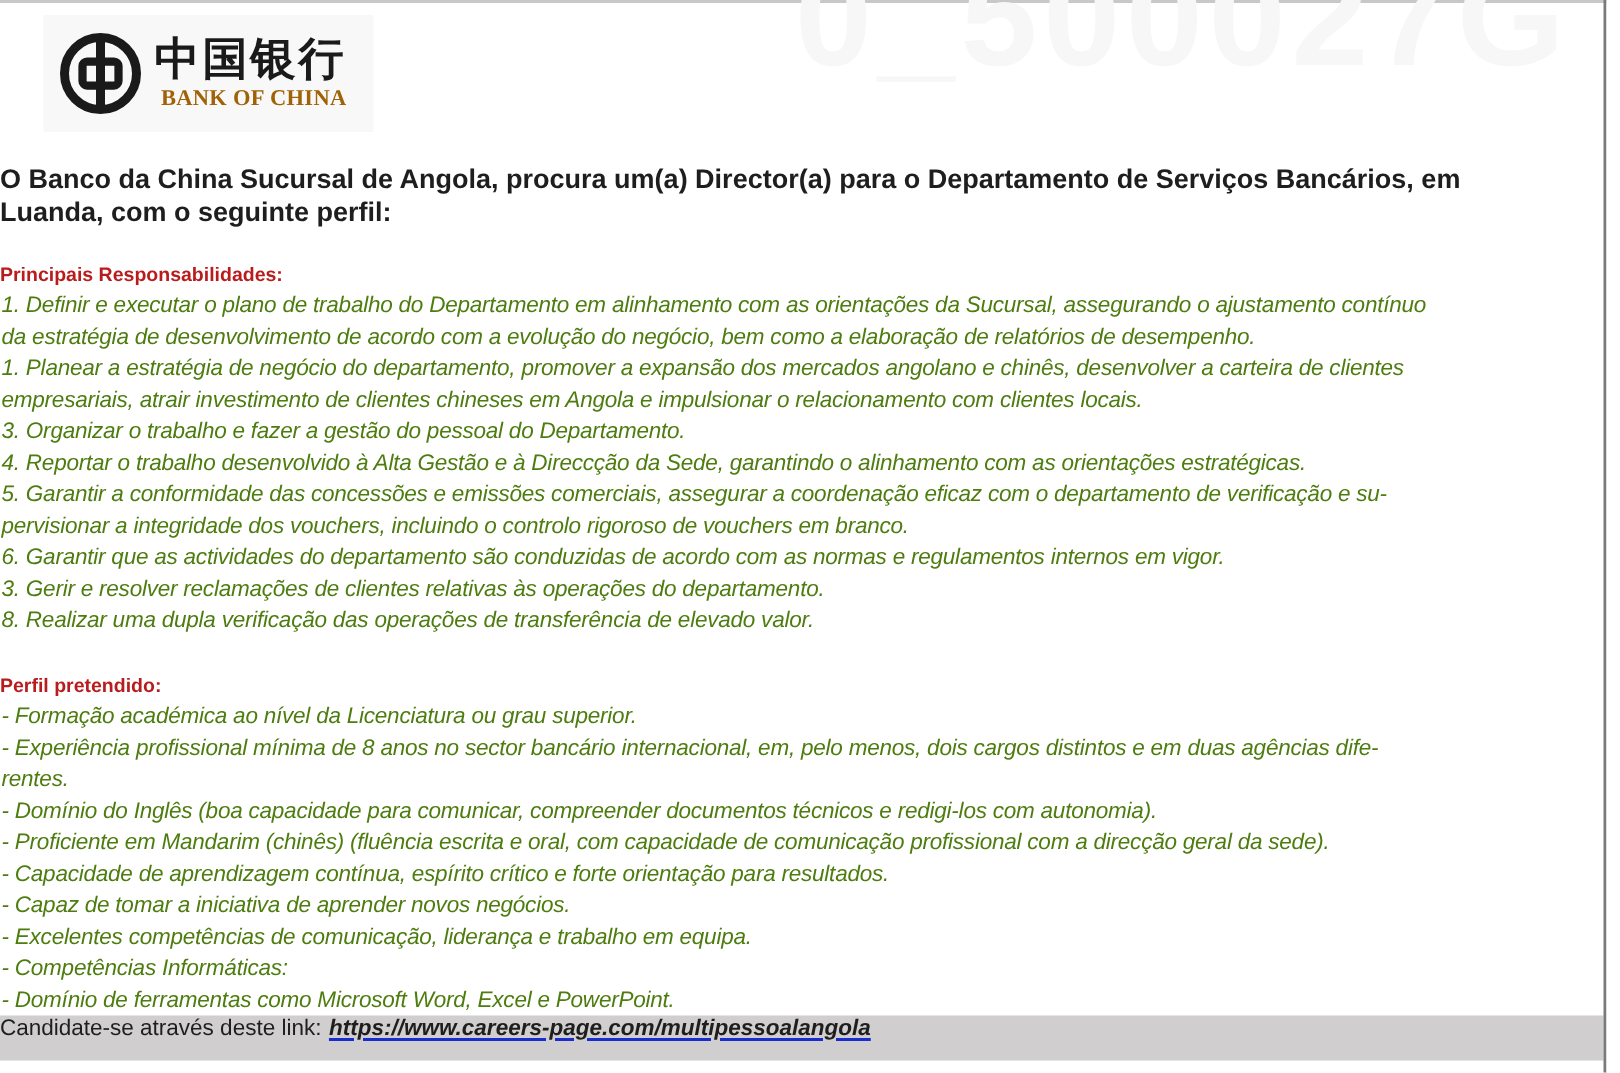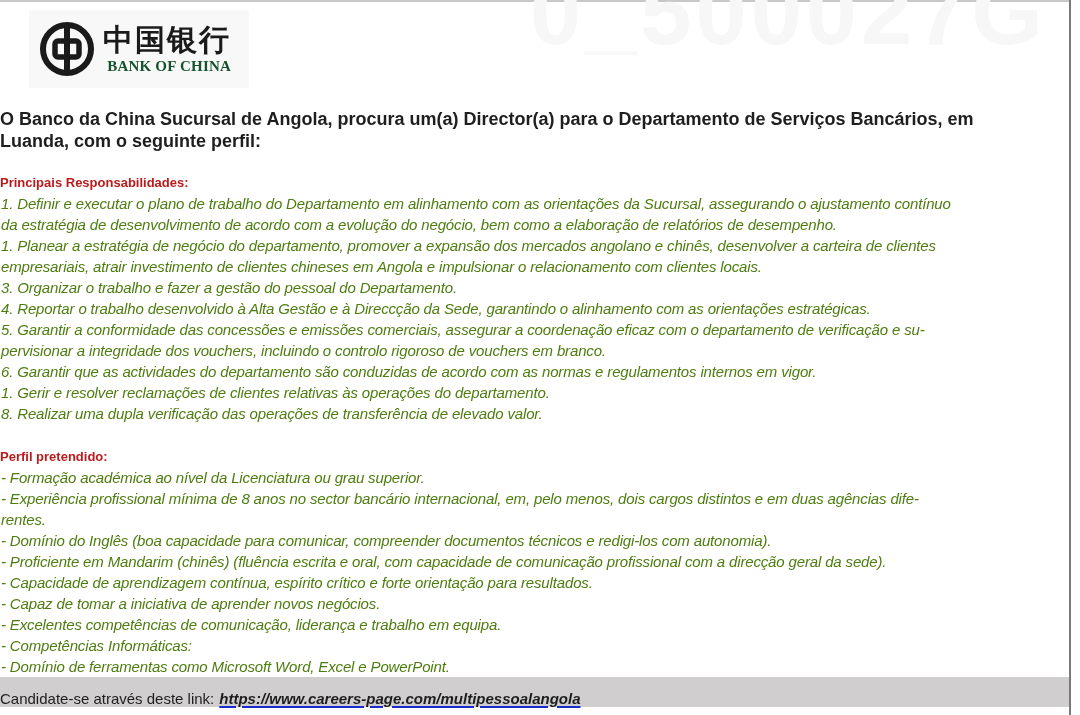--- a/index.html
+++ b/index.html
@@ -65,21 +65,21 @@
       font-size: 30px;
       font-weight: bold;
       color: #1a1a1a;
       letter-spacing: 2px;
       line-height: 34px;
     }
     .logo-en {
       font-family: "Liberation Serif", serif;
       font-size: 15px;
       font-weight: bold;
-      color: #14532d;
+      color: #a16207;
       line-height: 18px;
       letter-spacing: 0.2px;
     }
     .content {
       position: absolute;
       left: 0; top: 108px;
       width: 1060px;
     }
     .headline {
       font-size: 18px;
@@ -104,21 +104,21 @@
       font-style: italic;
     }
     .gap-1 { height: 21px; }
     .gap-2 { height: 22px; }
     .footer-bar {
       position: absolute;
       left: 0; top: 677px;
       width: 1069px; height: 30px;
       background: #d0cece;
       display: flex;
-      align-items: flex-end;
+      align-items: flex-start;
       font-size: 15px;
       color: #1e1e1e;
     }
     .footer-bar .cta-label {
       margin-right: 5px;
     }
     .footer-bar .cta-link {
       font-weight: bold;
       color: #1e1e1e;
       text-decoration: underline;
@@ -155,21 +155,21 @@
   <p class="section-title">Principais Responsabilidades:</p>
   <p class="para">1. Definir e executar o plano de trabalho do Departamento em alinhamento com as orientações da Sucursal, assegurando o ajustamento contínuo</p>
   <p class="para">da estratégia de desenvolvimento de acordo com a evolução do negócio, bem como a elaboração de relatórios de desempenho.</p>
   <p class="para">1. Planear a estratégia de negócio do departamento, promover a expansão dos mercados angolano e chinês, desenvolver a carteira de clientes</p>
   <p class="para">empresariais, atrair investimento de clientes chineses em Angola e impulsionar o relacionamento com clientes locais.</p>
   <p class="para">3. Organizar o trabalho e fazer a gestão do pessoal do Departamento.</p>
   <p class="para">4. Reportar o trabalho desenvolvido à Alta Gestão e à Direccção da Sede, garantindo o alinhamento com as orientações estratégicas.</p>
   <p class="para">5. Garantir a conformidade das concessões e emissões comerciais, assegurar a coordenação eficaz com o departamento de verificação e su-</p>
   <p class="para">pervisionar a integridade dos vouchers, incluindo o controlo rigoroso de vouchers em branco.</p>
   <p class="para">6. Garantir que as actividades do departamento são conduzidas de acordo com as normas e regulamentos internos em vigor.</p>
-  <p class="para">1. Gerir e resolver reclamações de clientes relativas às operações do departamento.</p>
+  <p class="para">3. Gerir e resolver reclamações de clientes relativas às operações do departamento.</p>
   <p class="para">8. Realizar uma dupla verificação das operações de transferência de elevado valor.</p>
 
   <div class="gap-2"></div>
 
   <p class="section-title">Perfil pretendido:</p>
   <p class="para">- Formação académica ao nível da Licenciatura ou grau superior.</p>
   <p class="para">- Experiência profissional mínima de 8 anos no sector bancário internacional, em, pelo menos, dois cargos distintos e em duas agências dife-</p>
   <p class="para">rentes.</p>
   <p class="para">- Domínio do Inglês (boa capacidade para comunicar, compreender documentos técnicos e redigi-los com autonomia).</p>
   <p class="para">- Proficiente em Mandarim (chinês) (fluência escrita e oral, com capacidade de comunicação profissional com a direcção geral da sede).</p>

